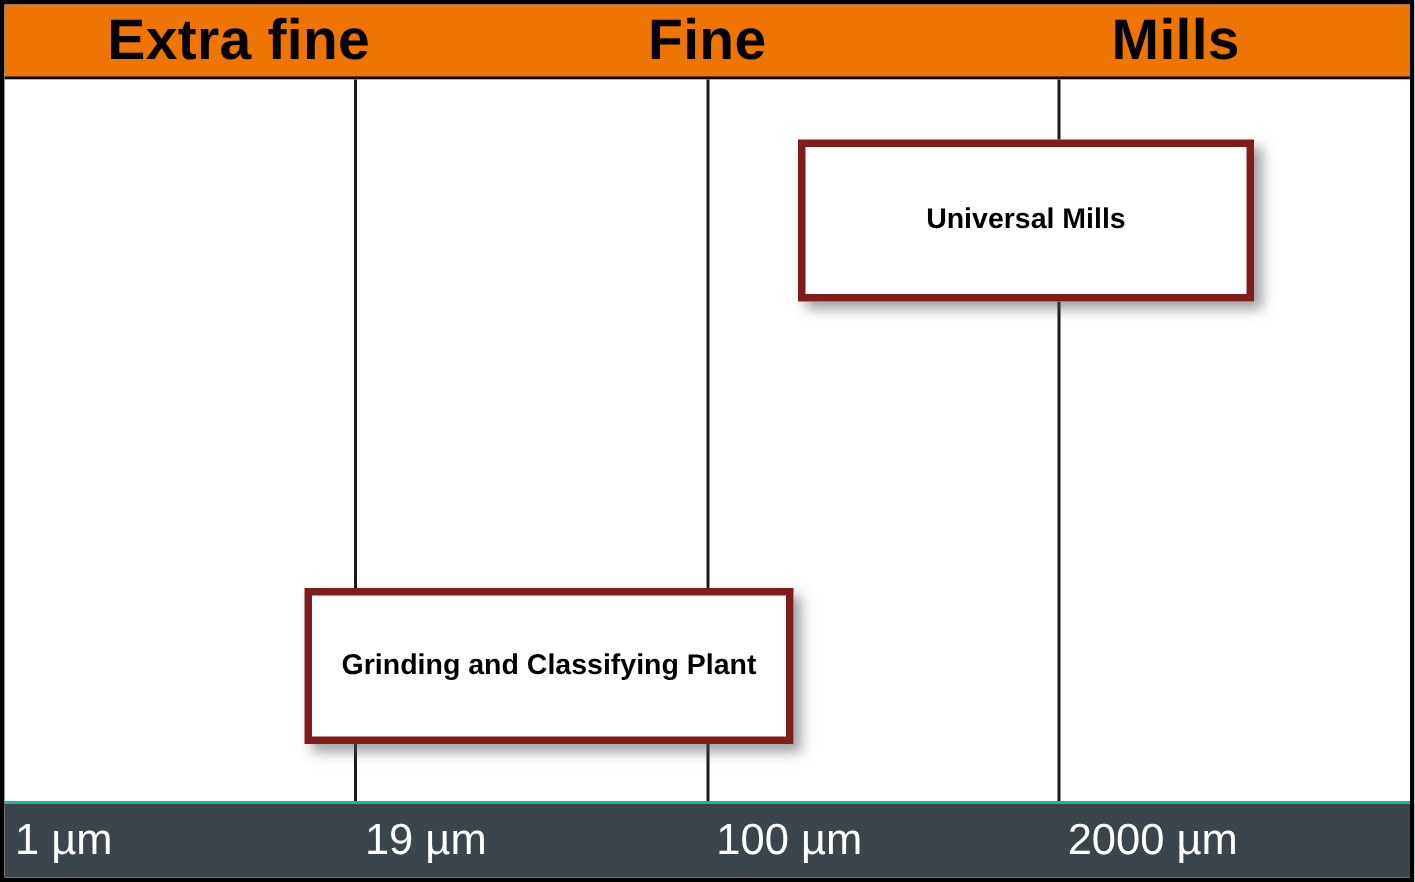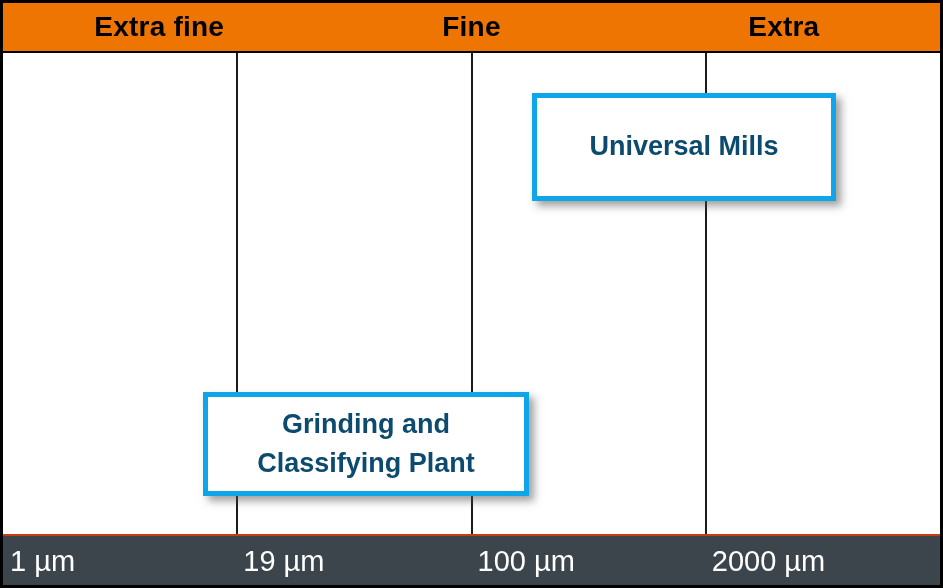--- a/index.html
+++ b/index.html
@@ -16,56 +16,56 @@
   
   .bands{
     flex:0 0 48px;
     background:#EE7502;
     border-bottom:2px solid #000;
     display:flex;
   }
   .band{
     flex:1 1 0;
     display:flex;align-items:center;justify-content:center;
-    font-size:28px;font-weight:bold;color:#000;
+    font-size:38px;font-weight:bold;color:#000;
     letter-spacing:0.2px;
   }
   
   .plot{
     position:relative;
     flex:1 1 auto;
     background:#fff;
   }
   .gridline{
     position:absolute;top:0;bottom:0;
     width:2px;margin-left:-1px;
     background:#1b1b1b;
   }
   .g1{left:25%}.g2{left:50%}.g3{left:75%}
   
   .rbox{
     position:absolute;
     box-sizing:border-box;
     background:#fff;
-    border:5px solid #0ea5e9;
+    border:5px solid #7f1d1d;
     box-shadow:5px 5px 8px rgba(80,80,80,0.55);
     display:flex;align-items:center;justify-content:center;
     text-align:center;
-    font-size:27px;font-weight:bold;color:#0c4a6e;
+    font-size:19px;font-weight:bold;color:#000000;
     line-height:1.45;
     padding:0 12px;
   }
   .row-0{top:40px;height:108px;}
   .row-1{top:188px;height:104px;}
   .row-2{top:339px;height:104px;}
   
   .axisbar{
     flex:0 0 49px;
     background:#3C454B;
-    border-top:2px solid #c2410c;
+    border-top:2px solid #14b8a6;
     position:relative;
     color:#fff;
   }
   .tick{
     position:absolute;top:50%;
     transform:translateY(-50%);
     font-size:29px;font-weight:400;
     white-space:nowrap;
   }
   .t0{left:7px;}
@@ -79,21 +79,21 @@
 <div class="frame">
 
   <div class="bands">
     <div class="band">
       <span>Extra fine</span>
     </div>
     <div class="band">
       <span>Fine</span>
     </div>
     <div class="band">
-      <span>Extra</span>
+      <span>Mills</span>
     </div>
   </div>
 
   <div class="plot">
     <div class="gridline g1"></div>
     <div class="gridline g2"></div>
     <div class="gridline g3"></div>
 
     <div class="rbox row-0" style="left: 56.442%; width: 32.4656%;">
       <span>Universal Mills</span>

